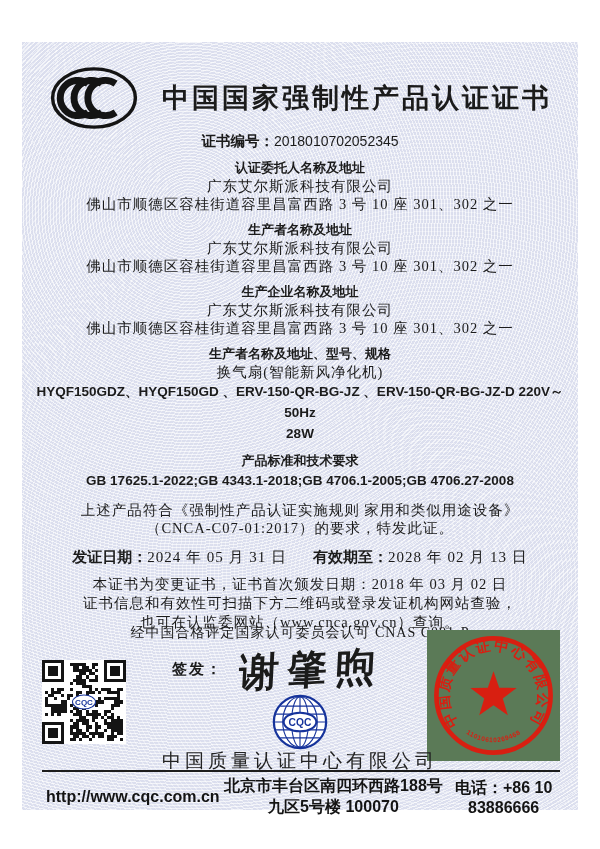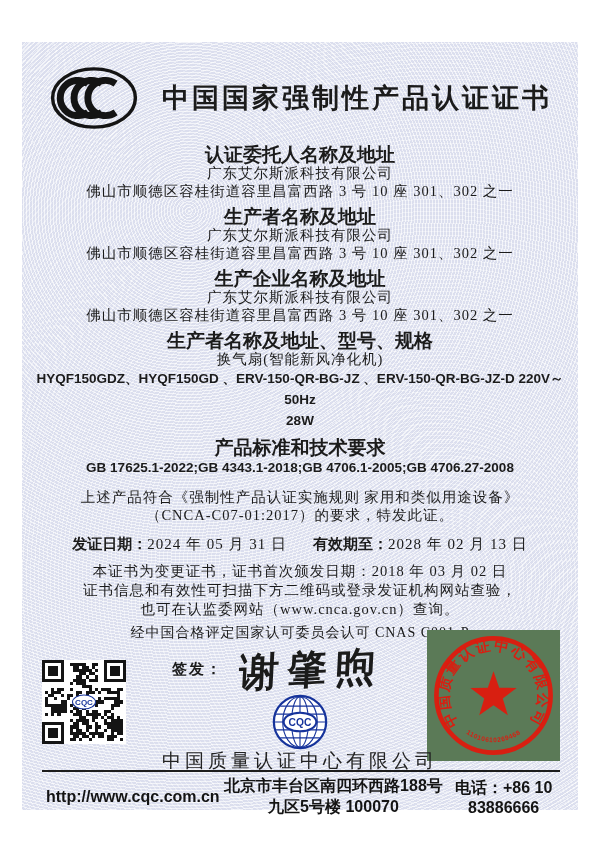--- a/index.html
+++ b/index.html
@@ -17,21 +17,21 @@
   }
 
   .header { display:flex; align-items:center; justify-content:center; gap:22px; padding-top:16px; height:96px; }
   .ccc-logo { width:92px; height:78px; flex:0 0 auto; }
   .title { font-size:27px; font-weight:bold; letter-spacing:3px; white-space:nowrap; }
 
   .certno { margin-top:-6px; font-size:14.5px; }
   .certno .lbl { font-weight:bold; }
   .certno .val { font-family:"Liberation Sans","DejaVu Sans",sans-serif; font-size:14px; }
 
-  .sec-title { font-weight:bold; font-size:19px; margin-top:7px; line-height:19px; }
+  .sec-title { font-weight:bold; font-size:13px; margin-top:7px; line-height:19px; }
   .line { font-size:14.5px; line-height:18px; letter-spacing:1px; }
   .line-sans { font-family:"Liberation Sans","DejaVu Sans",sans-serif; font-weight:bold;
                font-size:13.5px; line-height:21px; letter-spacing:0; }
 
   .statement { margin-top:10px; }
   .dates { margin-top:11px; font-size:15px; line-height:19px; }
   .dates .lbl { font-weight:bold; }
   .dates .val { letter-spacing:1px; }
   .dates .gap { display:inline-block; width:26px; }
   .note { font-size:14.5px; line-height:19px; letter-spacing:1px; }
@@ -87,20 +87,23 @@
     <div class="header">
       <svg class="ccc-logo" viewBox="0 0 120 92" aria-hidden="true">
         <ellipse cx="60" cy="46" rx="54" ry="38" fill="none" stroke="#141414" stroke-width="4.5"></ellipse>
         <path d="M 52.2,27.2 A 23,23 0 1 0 52.2,64.8" fill="none" stroke="#141414" stroke-width="9"></path>
         <path d="M 70.2,27.2 A 23,23 0 1 0 70.2,64.8" fill="none" stroke="#141414" stroke-width="9"></path>
         <path d="M 88.2,27.2 A 23,23 0 1 0 88.2,64.8" fill="none" stroke="#141414" stroke-width="9"></path>
       </svg>
       <div class="title">中国国家强制性产品认证证书</div>
     </div>
 
+    <div class="certno">
+      <span class="lbl">证书编号：</span><span class="val">2018010702052345</span>
+    </div>
 
     <div class="sec-title">认证委托人名称及地址</div>
     <div class="line">广东艾尔斯派科技有限公司</div>
     <div class="line">佛山市顺德区容桂街道容里昌富西路 3 号 10 座 301、302 之一</div>
 
     <div class="sec-title">生产者名称及地址</div>
     <div class="line">广东艾尔斯派科技有限公司</div>
     <div class="line">佛山市顺德区容桂街道容里昌富西路 3 号 10 座 301、302 之一</div>
 
     <div class="sec-title">生产企业名称及地址</div>

